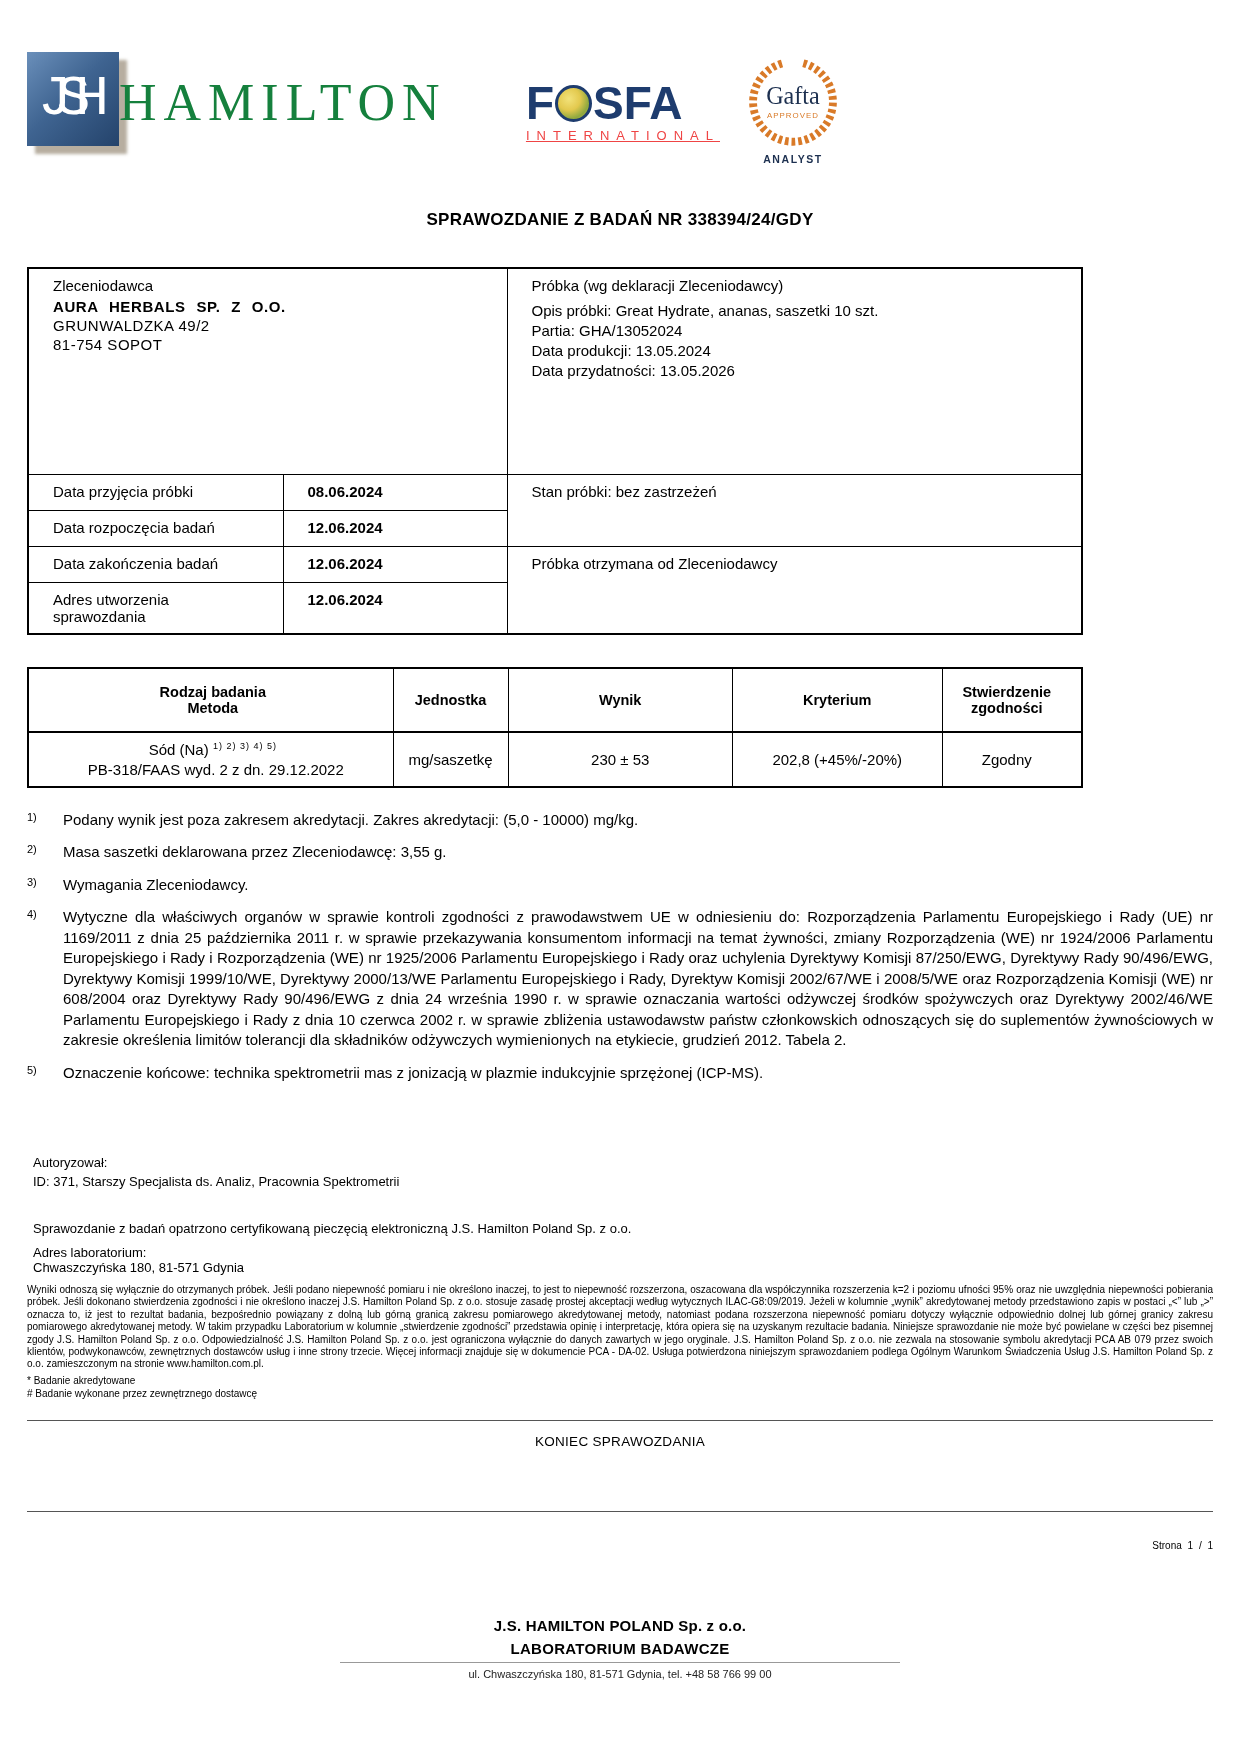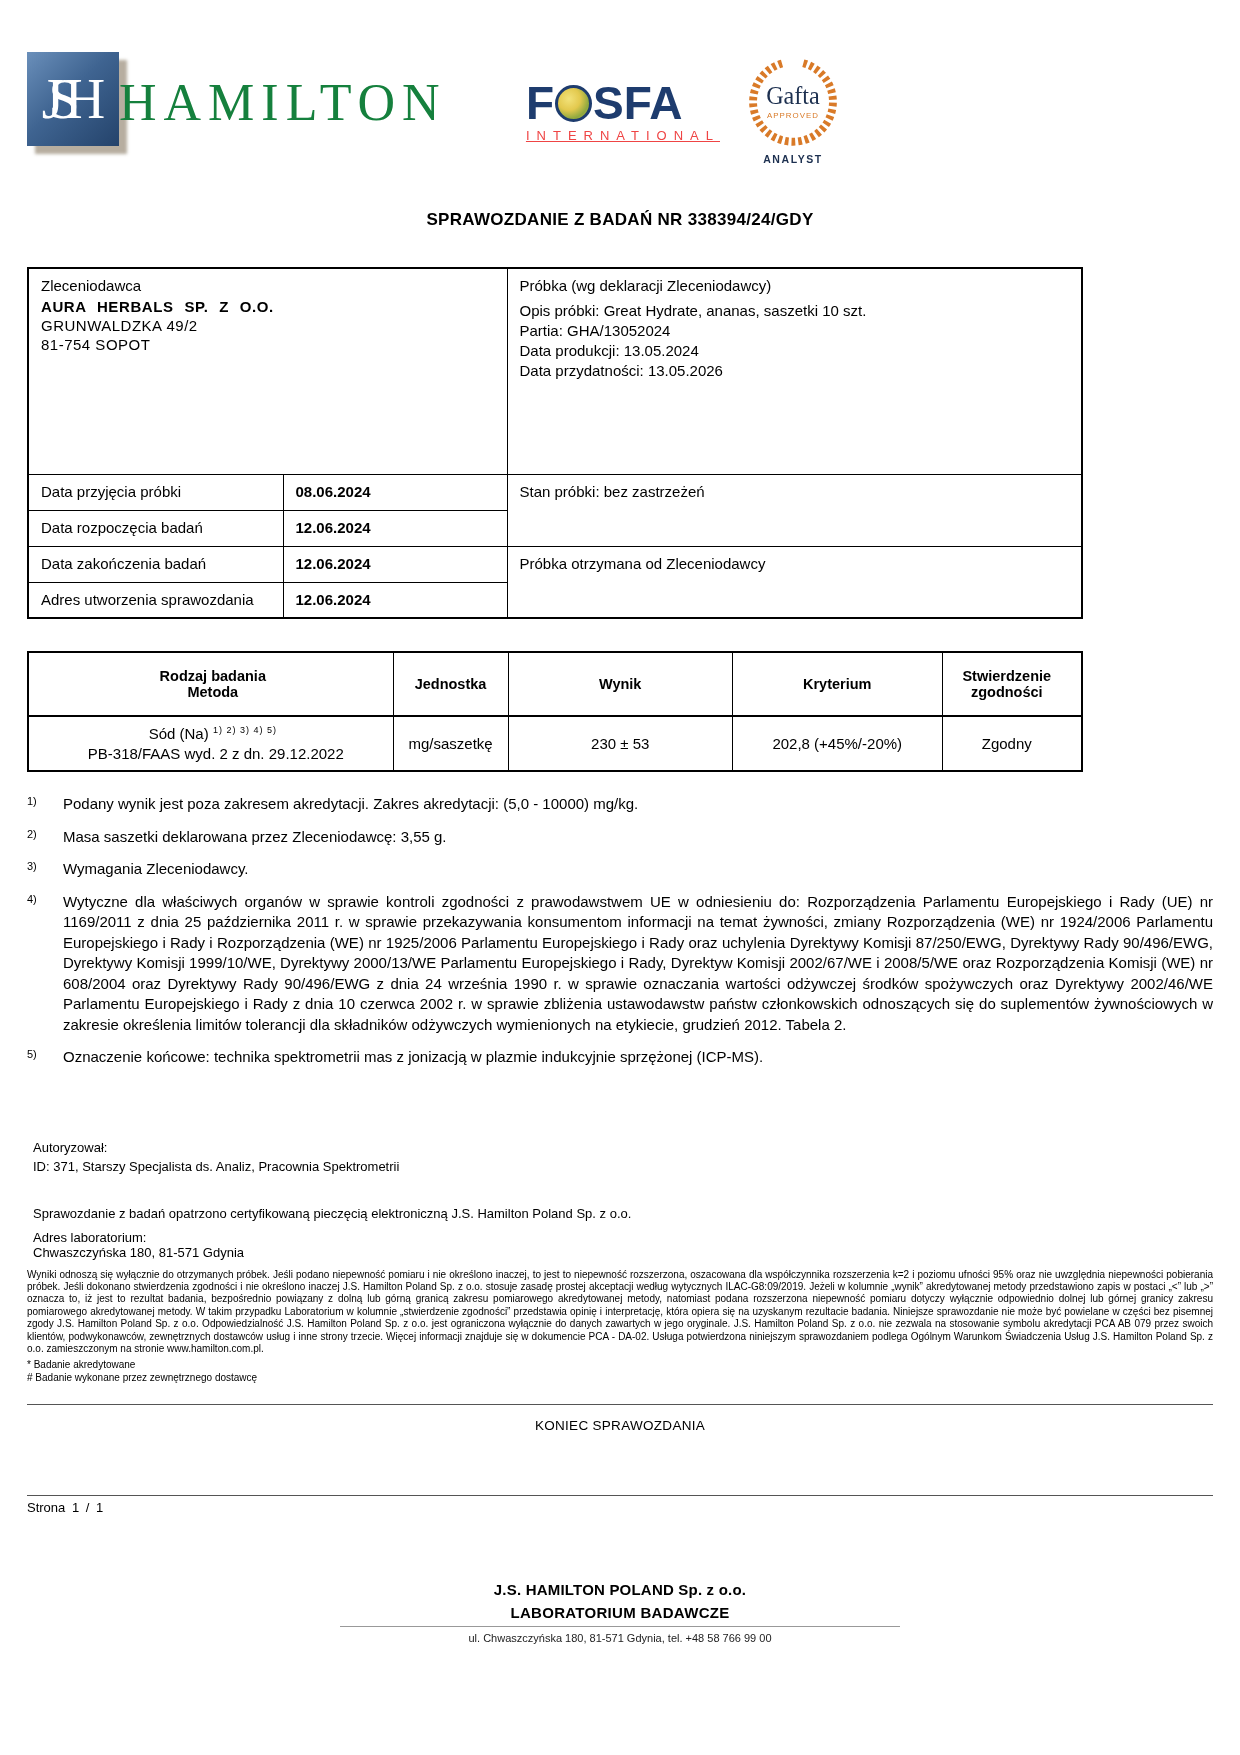--- a/index.html
+++ b/index.html
@@ -12,21 +12,21 @@
   .page { padding:0 27px; }
 
   
   .logos { margin-top:52px; height:118px; display:flex; align-items:flex-start; }
   .jsh-logo { display:flex; align-items:center; }
   .jsh-mark {
     width:92px; height:94px; flex:0 0 auto;
     background:linear-gradient(135deg,#6a8fba 0%,#3f6491 45%,#24436b 100%);
     box-shadow:8px 8px 3px rgba(170,160,143,.85);
     display:flex; align-items:center; justify-content:center;
-    font-family:Liberation Serif, serif; color:#fff;
+    font-family:Liberation Mono, monospace; color:#fff;
   }
   .jsh-mark span { font-size:56px; letter-spacing:-15px; margin-right:14px; font-weight:400; }
   .jsh-text {
     font-family:"Liberation Serif", serif; font-size:52px; color:#15803d;
     letter-spacing:7px; margin-top:6px;
   }
   .cert-logos { margin-left:auto; display:flex; align-items:flex-start; margin-right:365px; }
   .fosfa { text-align:center; margin-top:28px; }
   .fosfa-row { display:flex; align-items:center; font-weight:bold; font-size:46px; color:#1e3c6e; line-height:1; }
   .globe {
@@ -36,21 +36,21 @@
   }
   .fosfa-sub { font-size:13px; letter-spacing:7px; color:#ef4444; margin-top:2px; text-align:left;text-decoration:underline; }
   .gafta { margin-left:18px; margin-top:-8px; }
 
   
   .title { text-align:center; font-size:17px; font-weight:bold; margin-top:40px; letter-spacing:.3px; }
 
   
   table { border-collapse:collapse; }
   .info-table { width:1056px; margin-top:37px; border:2px solid #000; font-size:15px; }
-  .info-table td { border:1px solid #000; vertical-align:top; padding:8px 12px; }
+  .info-table td { border:1px solid #000; vertical-align:top; padding:8px 24px; }
   .info-table .client-cell { height:206px; }
   .client-name { font-weight:bold; letter-spacing:.6px; word-spacing:6px; margin-top:4px; }
   .client-line { margin-top:2px; letter-spacing:.5px; }
   .sample-label { margin-bottom:8px; }
   .sample-line { margin-top:3px; }
   .date-label-cell { width:255px; padding-top:9px; }
   .date-value-cell { width:224px; font-weight:bold; padding-top:9px; }
   .info-table .date-row td { height:36px; }
   .state-cell { vertical-align:top; padding-top:10px; }
   .received-cell { vertical-align:middle; }
@@ -80,21 +80,21 @@
   .lab-addr { font-size:13px; padding-left:6px; }
 
   
   .disclaimer { margin-top:9px; font-size:10px; line-height:12.4px; text-align:justify; color:#000; }
   .legend { margin-top:3px; font-size:10px; line-height:13px; }
 
   
   .end-rule { margin-top:20px; border-top:1px solid #555; width:1186px; }
   .end-note { text-align:center; font-size:13.5px; margin-top:13px; letter-spacing:.3px; }
   .page-rule { margin-top:62px; border-top:1px solid #555; width:1186px; }
-  .page-num { text-align:left; font-size:13px; margin-top:4px; word-spacing:3px; }
+  .page-num { text-align:right; font-size:10px; margin-top:28px; word-spacing:3px; }
   .footer { margin-top:66px; text-align:center; }
   .f-company { font-size:15px; font-weight:bold; letter-spacing:.2px;text-align:center; }
   .f-lab { font-size:15px; font-weight:bold; margin-top:6px; letter-spacing:.3px; }
   .f-rule { width:560px; margin:5px auto 0; border-top:1px solid #999; }
   .f-addr { font-size:11px; margin-top:5px; color:#222; }
 </style>
 </head>
 <body>
 
 <div class="page">

